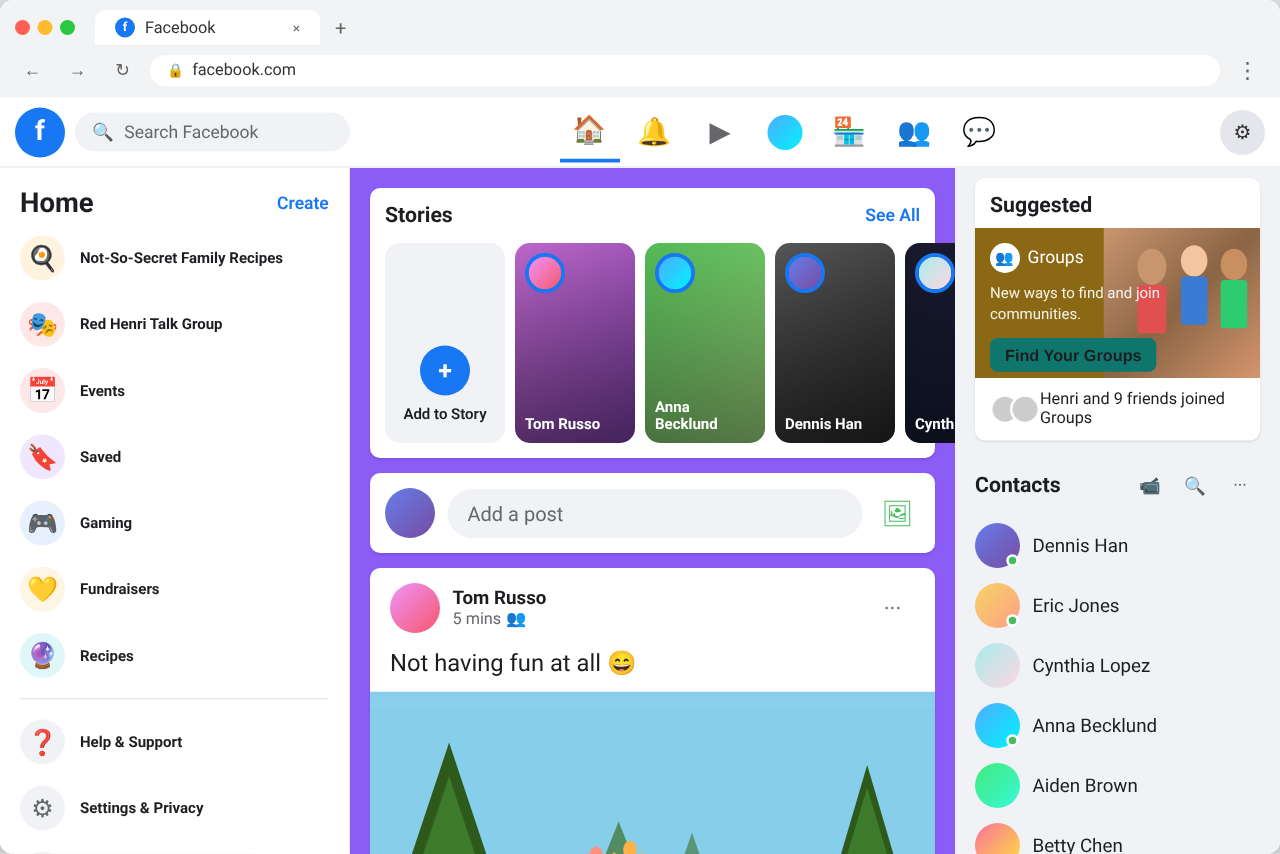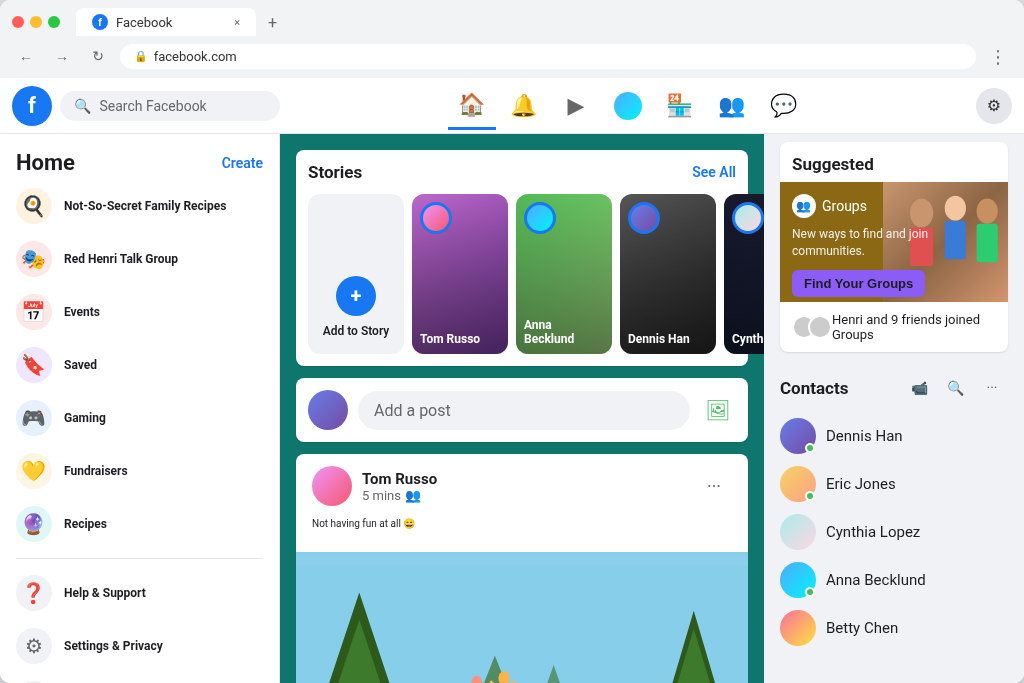--- a/index.html
+++ b/index.html
@@ -46,21 +46,21 @@
     
     .left-sidebar { width: 280px; padding: 8px 0; overflow-y: auto; background: white; flex-shrink: 0; border-right: 1px solid #e4e6eb; }
     .sidebar-title { font-size: 22px; font-weight: 700; padding: 8px 16px 4px; color: #1c1e21; display: flex; align-items: center; justify-content: space-between; }
     .create-btn { font-size: 14px; font-weight: 600; color: #1877f2; cursor: pointer; }
     .sidebar-item { display: flex; align-items: center; gap: 12px; padding: 8px 8px 8px 8px; cursor: pointer; border-radius: 8px; margin: 1px 8px; }
     .sidebar-icon { width: 36px; height: 36px; border-radius: 50%; display: flex; align-items: center; justify-content: center; font-size: 18px; flex-shrink: 0; overflow: hidden; }
     .sidebar-label { font-size: 12px; color: #1c1e21; font-weight: 700; }
     .sidebar-divider { height: 1px; background: #e4e6eb; margin: 8px 16px; }
 
     
-    .center-feed { flex: 1; overflow-y: auto; padding: 16px; background: #0f766e; }
+    .center-feed { flex: 1; overflow-y: auto; padding: 16px; background: #8b5cf6; }
 
     
     .stories-section { background: white; border-radius: 8px; padding: 12px; margin-bottom: 12px; box-shadow: 0 1px 2px rgba(0,0,0,0.1); }
     .section-header { display: flex; justify-content: space-between; align-items: center; margin-bottom: 12px; }
     .section-title { font-size: 17px; font-weight: 700; color: #1c1e21; }
     .see-all-btn { color: #1877f2; font-weight: 600; font-size: 14px; cursor: pointer; }
     .stories-row { display: flex; gap: 8px; }
     .story-card { width: 96px; height: 160px; border-radius: 12px; overflow: hidden; position: relative; cursor: pointer; flex-shrink: 0; }
     .story-add { background: #f0f2f5; display: flex; flex-direction: column; align-items: center; justify-content: flex-end; padding-bottom: 16px; }
     .story-add .add-circle { width: 40px; height: 40px; border-radius: 50%; background: #1877f2; display: flex; align-items: center; justify-content: center; color: white; font-size: 20px; font-weight: bold; margin-bottom: 8px; }
@@ -75,34 +75,34 @@
     .post-photo-btn { width: 36px; height: 36px; border-radius: 8px; display: flex; align-items: center; justify-content: center; cursor: pointer; color: #45bd62; font-size: 20px; }
 
     
     .post-card { background: white; border-radius: 8px; padding: 0; margin-bottom: 12px; box-shadow: 0 1px 2px rgba(0,0,0,0.1); overflow: hidden; }
     .post-header { padding: 12px 16px; display: flex; align-items: center; justify-content: space-between; }
     .post-user-info { display: flex; align-items: center; gap: 10px; }
     .post-avatar-sm { width: 40px; height: 40px; border-radius: 50%; background: linear-gradient(135deg, #f093fb, #f5576c); flex-shrink: 0; }
     .post-user-name { font-weight: 700; font-size: 15px; color: #1c1e21; }
     .post-time { font-size: 13px; color: #65676b; display: flex; align-items: center; gap: 4px; }
     .post-more { color: #65676b; font-size: 18px; cursor: pointer; width: 36px; height: 36px; display: flex; align-items: center; justify-content: center; border-radius: 50%; }
-    .post-text { padding: 0 16px 23px; font-size: 10px; color: #1c1e21; }
+    .post-text { padding: 0 16px 12px; font-size: 19px; color: #1c1e21; }
 
     
     .right-sidebar { width: 260px; padding: 8px 16px; overflow-y: auto; background: #f0f2f5; flex-shrink: 0; }
 
     
     .suggested-section { background: white; border-radius: 8px; margin-bottom: 12px; overflow: hidden; box-shadow: 0 1px 2px rgba(0,0,0,0.1); }
     .suggested-title { font-size: 17px; font-weight: 700; color: #1c1e21; padding: 12px 12px 8px; }
     .groups-promo { background: #8b6914; position: relative; height: 120px; display: flex; align-items: flex-start; padding: 12px; }
     .groups-promo-content { position: relative; z-index: 2; }
     .groups-promo-icon { display: flex; align-items: center; gap: 6px; margin-bottom: 8px; }
     .groups-icon-circle { width: 24px; height: 24px; background: white; border-radius: 50%; display: flex; align-items: center; justify-content: center; font-size: 12px; }
     .groups-promo-desc { color: rgba(255,255,255,0.9); font-size: 12px; line-height: 1.4; margin-bottom: 10px; max-width: 140px; }
-    .find-groups-btn { background: #8b5cf6; color: #1c1e21; border: none; border-radius: 6px; padding: 6px 12px; font-size: 13px; font-weight: 600; cursor: pointer; }
+    .find-groups-btn { background: #0f766e; color: #1c1e21; border: none; border-radius: 6px; padding: 6px 12px; font-size: 13px; font-weight: 600; cursor: pointer; }
     .friends-joined { padding: 10px 12px; display: flex; align-items: center; gap: 8px; font-size: 13px; color: #1c1e21; }
     .friends-avatars { display: flex; }
     .friends-avatars .mini-avatar { width: 24px; height: 24px; border-radius: 50%; border: 2px solid white; margin-right: -8px; background: #ccc; }
     .mini-av-1 { background: linear-gradient(135deg, #667eea, #764ba2); }
     .mini-av-2 { background: linear-gradient(135deg, #f093fb, #f5576c); }
 
     
     .contacts-section { margin-top: 4px; }
     .contacts-header { display: flex; justify-content: space-between; align-items: center; padding: 8px 0; }
     .contacts-title { font-size: 17px; font-weight: 700; color: #1c1e21; }
@@ -441,20 +441,24 @@
             <div class="contact-avatar av-cynthia"></div>
             <span class="contact-name">Cynthia Lopez</span>
           </div>
           <div class="contact-item">
             <div class="contact-avatar av-anna">
               <div class="online-dot"></div>
             </div>
             <span class="contact-name">Anna Becklund</span>
           </div>
           <div class="contact-item">
+            <div class="contact-avatar av-aiden"></div>
+            <span class="contact-name">Aiden Brown</span>
+          </div>
+          <div class="contact-item">
             <div class="contact-avatar av-betty">
               
             </div>
             <span class="contact-name">Betty Chen</span>
           </div>
 
         </div>
       </aside>
     </div>
   </div>

